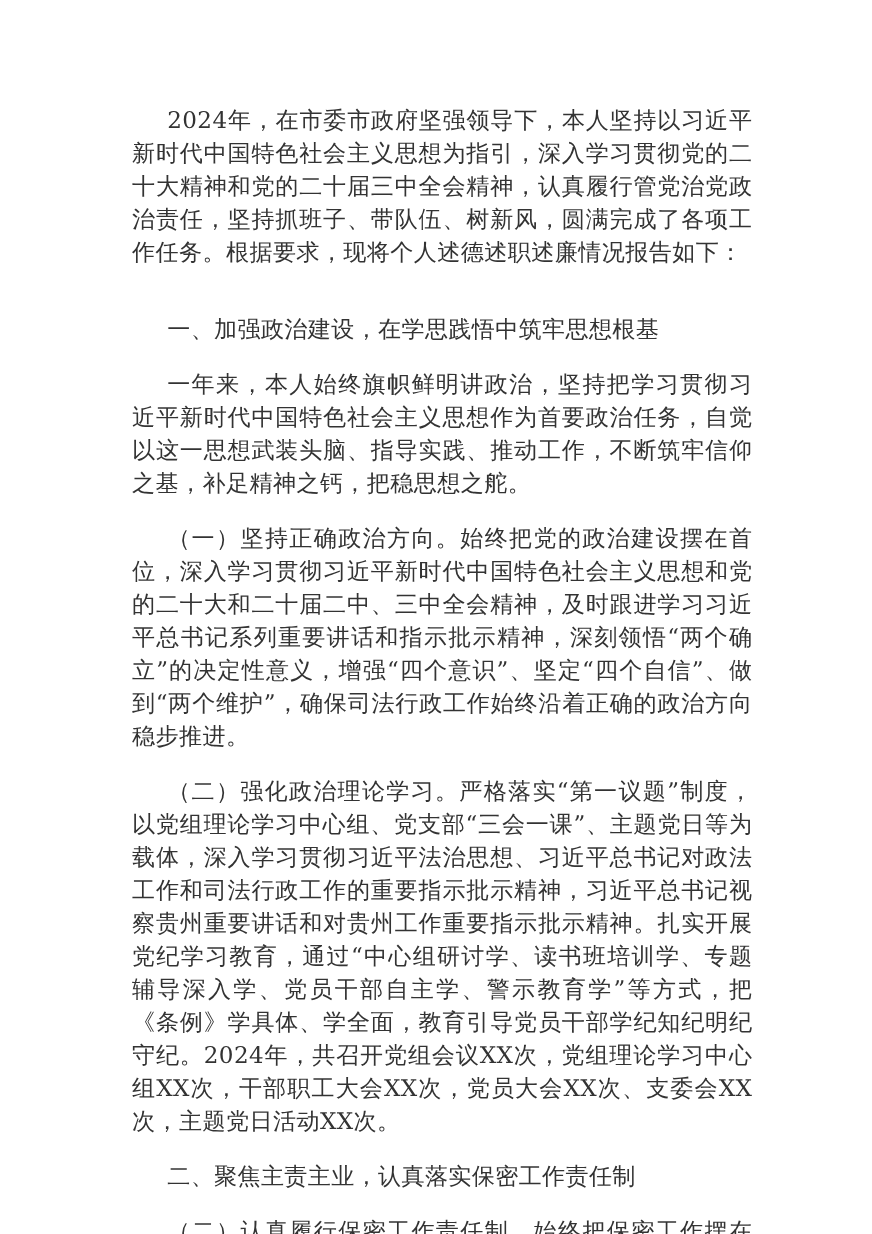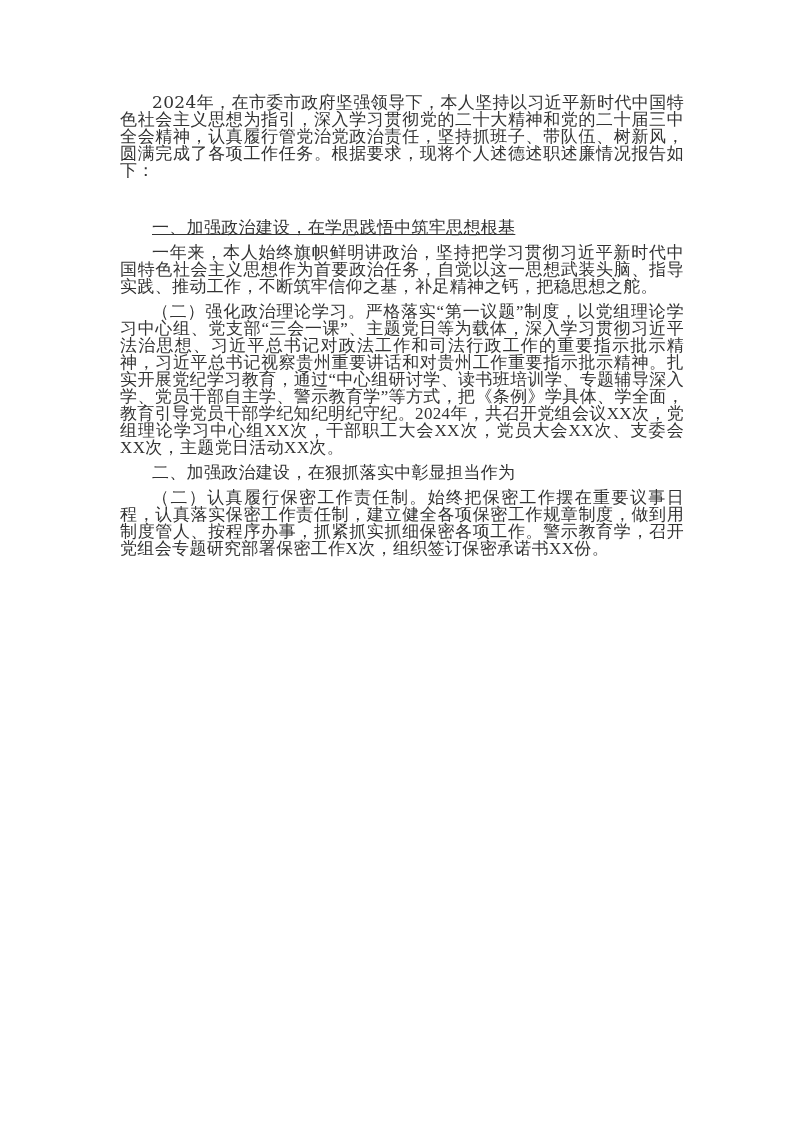--- a/index.html
+++ b/index.html
@@ -1,29 +1,30 @@
 <!DOCTYPE html>
 <html><head>
 <meta charset="utf-8">
 <style>
   html, body { margin: 0; padding: 0; background: #ffffff; }
   body { width: 793px; height: 1122px; position: relative; overflow: hidden;
          font-family: "DejaVu Serif", "Liberation Serif", serif; color: #333333; }
   .page { position: absolute; left: 120px; top: 94px; width: 564px; }
-  .p { margin: 0; font-size: 17px; line-height: 17px; text-indent: 32px;
+  .p { margin: 0; font-size: 21px; line-height: 30px; text-indent: 32px;
        text-align: justify; letter-spacing: 0.35px; }
-  .p.gap-sm { margin-top: 8px; font-family: Liberation Serif, serif; }
-  .p.gap-lg { margin-top: 30px; text-decoration: underline; }
+  .p.gap-sm { margin-top: 20px; }
+  .p.gap-lg { margin-top: 30px; }
   .heading { letter-spacing: 0.3px; }
 </style>
 </head>
 <body>
 
 <div class="page">
   <p class="p">2024年，在市委市政府坚强领导下，本人坚持以习近平新时代中国特色社会主义思想为指引，深入学习贯彻党的二十大精神和党的二十届三中全会精神，认真履行管党治党政治责任，坚持抓班子、带队伍、树新风，圆满完成了各项工作任务。根据要求，现将个人述德述职述廉情况报告如下：</p>
 
   <p class="p heading gap-lg" style="margin-top:40px;">一、加强政治建设，在学思践悟中筑牢思想根基</p>
   <p class="p gap-sm">一年来，本人始终旗帜鲜明讲政治，坚持把学习贯彻习近平新时代中国特色社会主义思想作为首要政治任务，自觉以这一思想武装头脑、指导实践、推动工作，不断筑牢信仰之基，补足精神之钙，把稳思想之舵。</p>
+  <p class="p gap-sm">（一）坚持正确政治方向。始终把党的政治建设摆在首位，深入学习贯彻习近平新时代中国特色社会主义思想和党的二十大和二十届二中、三中全会精神，及时跟进学习习近平总书记系列重要讲话和指示批示精神，深刻领悟“两个确立”的决定性意义，增强“四个意识”、坚定“四个自信”、做到“两个维护”，确保司法行政工作始终沿着正确的政治方向稳步推进。</p>
   <p class="p gap-sm">（二）强化政治理论学习。严格落实“第一议题”制度，以党组理论学习中心组、党支部“三会一课”、主题党日等为载体，深入学习贯彻习近平法治思想、习近平总书记对政法工作和司法行政工作的重要指示批示精神，习近平总书记视察贵州重要讲话和对贵州工作重要指示批示精神。扎实开展党纪学习教育，通过“中心组研讨学、读书班培训学、专题辅导深入学、党员干部自主学、警示教育学”等方式，把《条例》学具体、学全面，教育引导党员干部学纪知纪明纪守纪。2024年，共召开党组会议XX次，党组理论学习中心组XX次，干部职工大会XX次，党员大会XX次、支委会XX次，主题党日活动XX次。</p>
 
-  <p class="p heading gap-sm">二、加强政治建设，在狠抓落实中彰显担当作为</p>
+  <p class="p heading gap-sm">二、聚焦主责主业，认真落实保密工作责任制</p>
   <p class="p gap-sm">（二）认真履行保密工作责任制。始终把保密工作摆在重要议事日程，认真落实保密工作责任制，建立健全各项保密工作规章制度，做到用制度管人、按程序办事，抓紧抓实抓细保密各项工作。警示教育学，召开党组会专题研究部署保密工作X次，组织签订保密承诺书XX份。</p>
 </div>
 
 </body></html>

